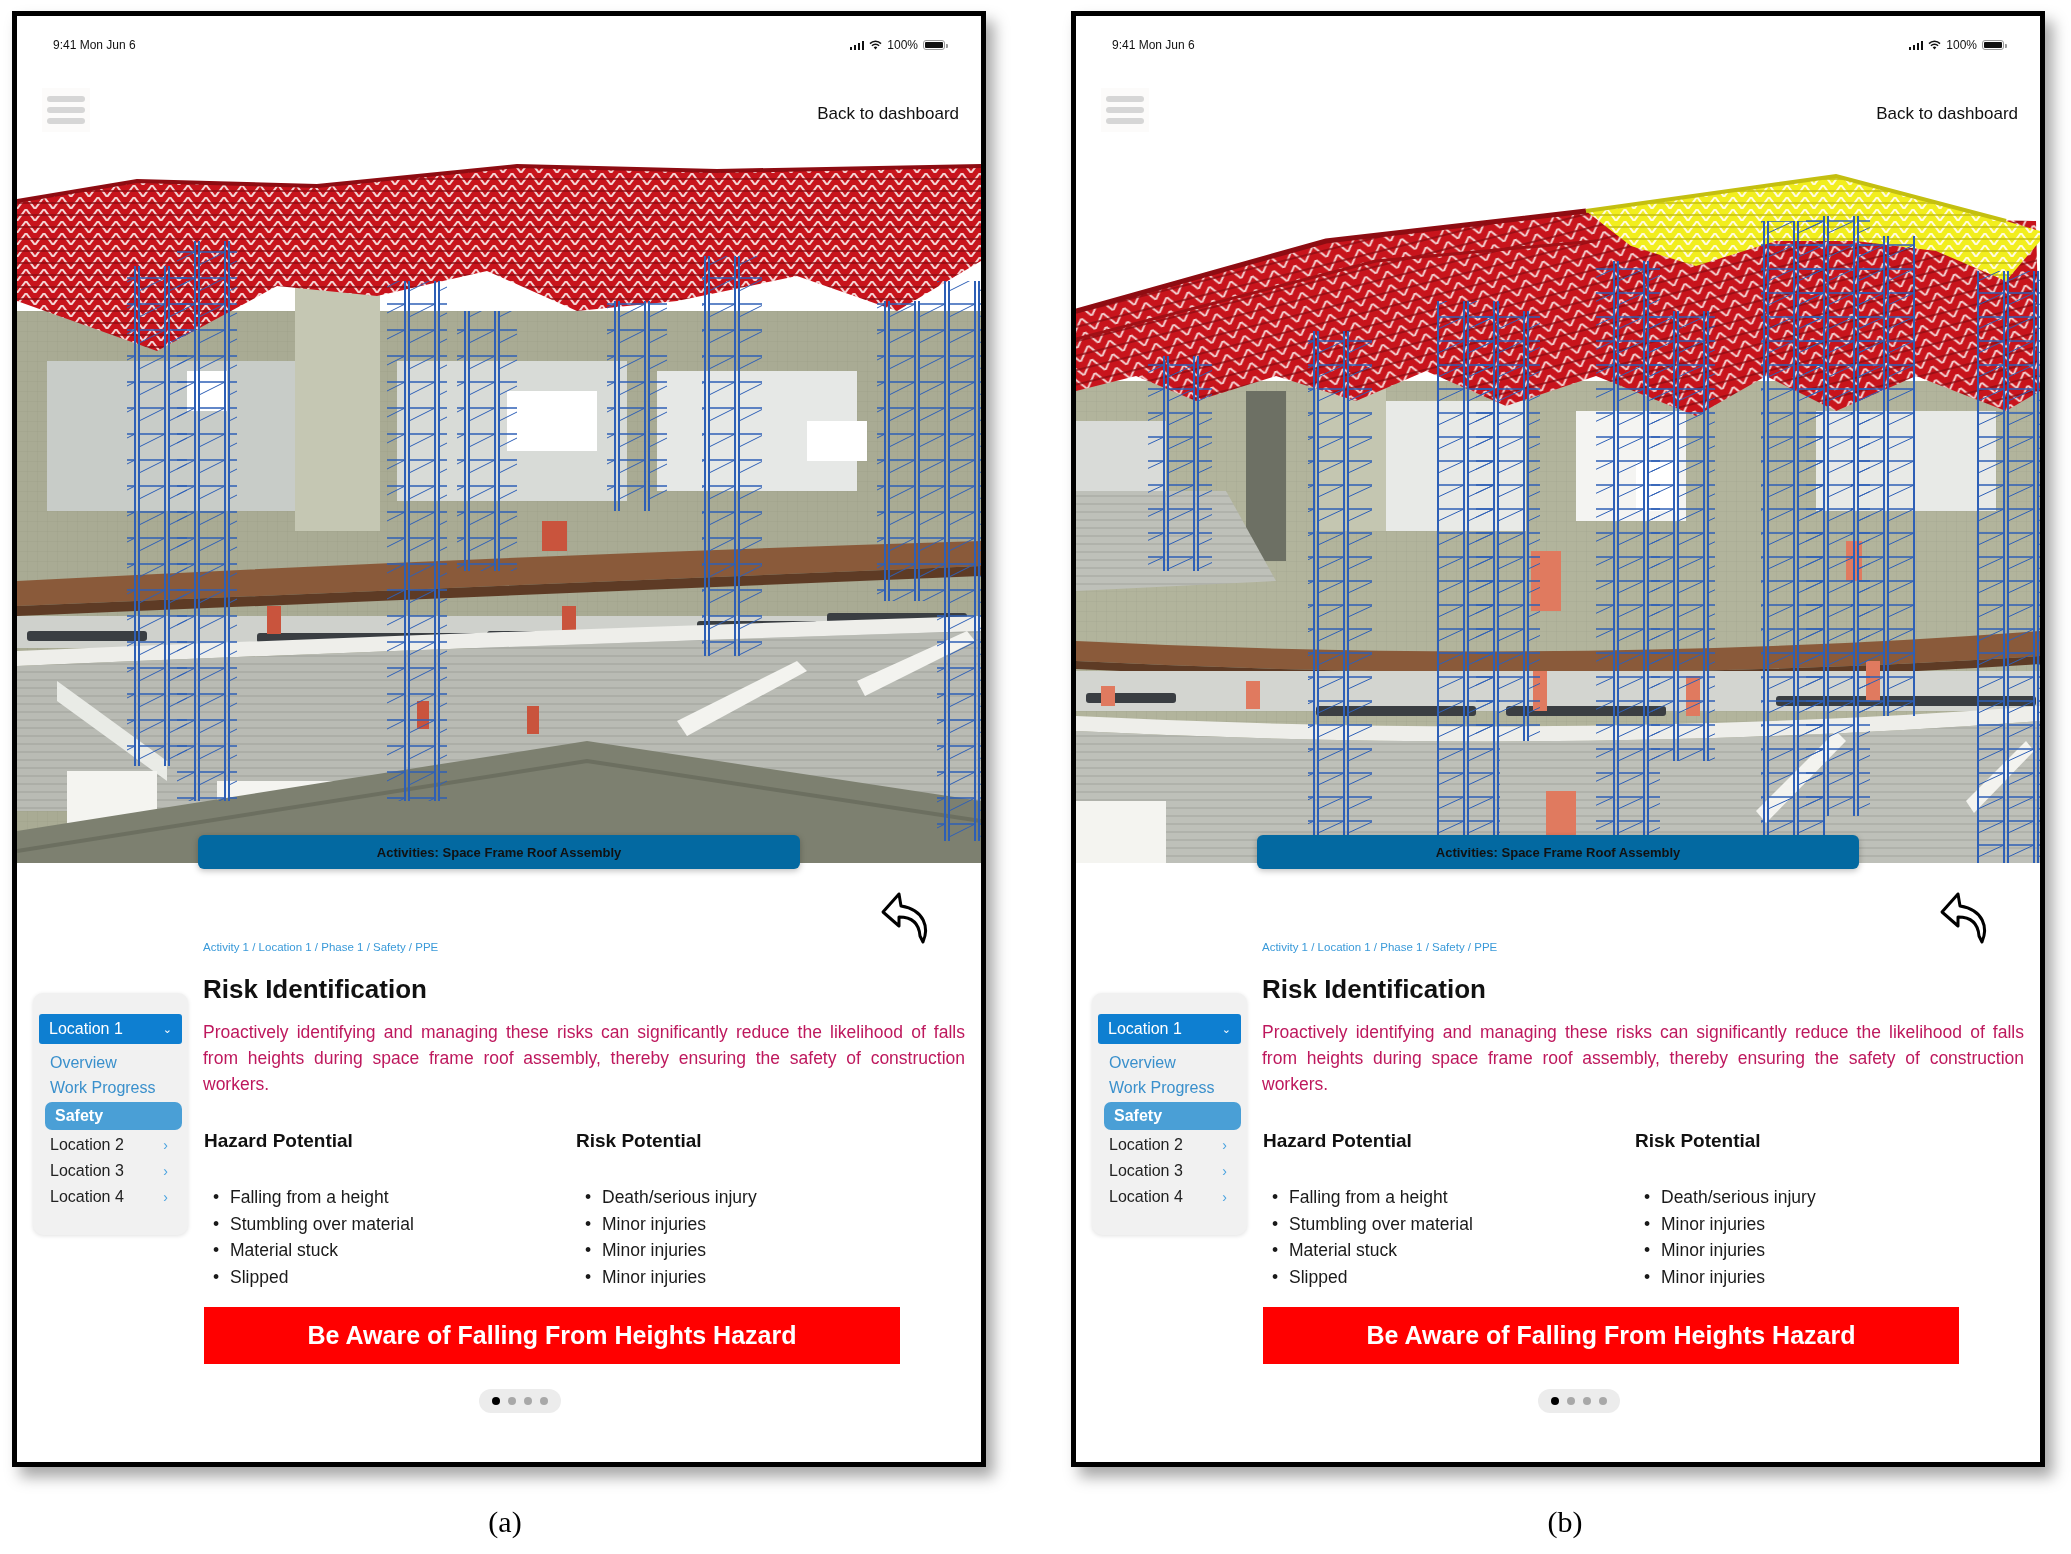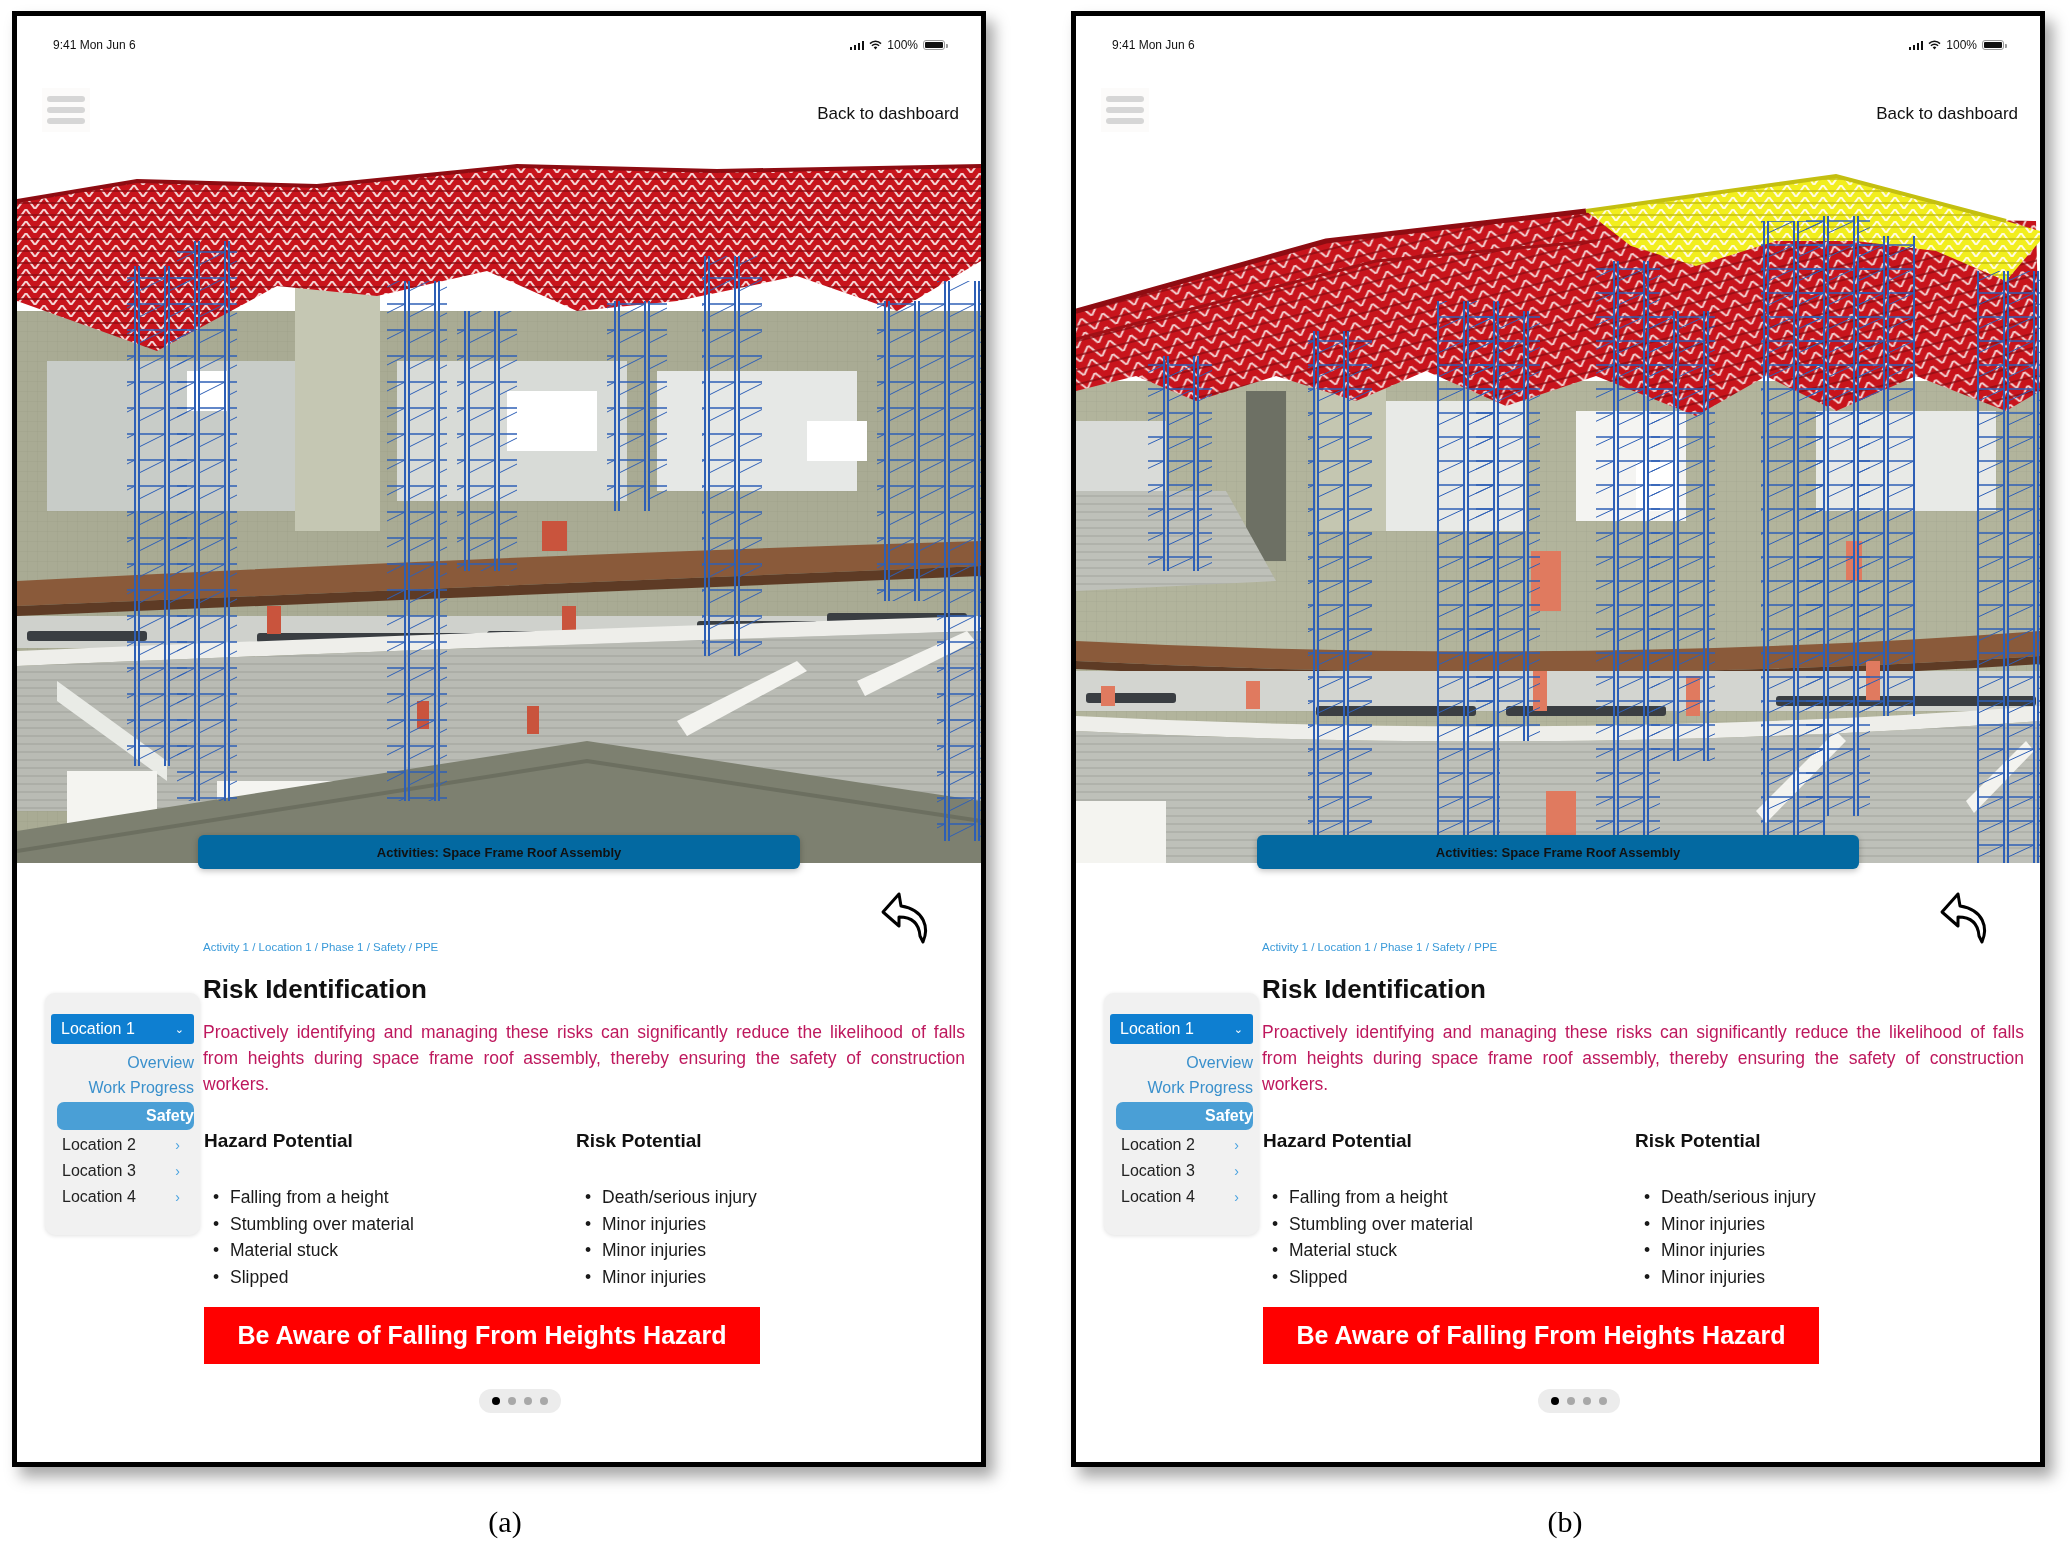--- a/index.html
+++ b/index.html
@@ -39,42 +39,41 @@
     font-size: 13px; font-weight: bold; display: flex; align-items: center; justify-content: center; color: #111;
   }
 
   .undo-btn { position: absolute; left: 862px; top: 870px; width: 60px; height: 60px; cursor: pointer; }
 
   .breadcrumb { position: absolute; left: 186px; top: 925px; font-size: 11.5px; color: #3a9ad9; }
   .page-title { position: absolute; left: 186px; top: 958px; font-size: 26px; font-weight: bold; color: #111; }
   .description { position: absolute; left: 186px; top: 1003px; width: 762px; font-size: 17.5px; line-height: 26px; text-align: justify; color: #be185d; }
 
   .sidebar {
-    position: absolute; left: 28px; top: 977px; width: 155px; height: 242px;
+    position: absolute; left: 16px; top: 977px; width: 155px; height: 242px;
     background: #f1f1f1; border-radius: 10px; box-shadow: 0 1px 4px rgba(0,0,0,0.12);
     padding: 21px 6px 0 6px;
-    text-align: right;
   }
   .loc-select { height: 30px; background: #0e7fd1; border-radius: 3px; color: #fff; display: flex; align-items: center; justify-content: space-between; padding: 0 10px; font-size: 16px; cursor: pointer; }
   .loc-select .chev { font-size: 11px; }
   .sub-item { display: block; font-size: 16px; color: #3a90cc; padding-left: 11px; height: 25px; line-height: 25px; cursor: pointer; }
   .sub-item.first { margin-top: 6px; }
   .sub-item.active { background: #4a9fd6; color: #fff; border-radius: 7px; margin: 2px 0 2px 6px; padding-left: 10px; height: 28px; line-height: 28px; font-weight: bold; }
   .loc-item { display: flex; justify-content: space-between; font-size: 16px; color: #222; padding: 0 14px 0 11px; height: 26px; line-height: 26px; cursor: pointer; }
   .loc-item .chev { color: #4aa3e0; font-size: 14px; }
 
   .col { position: absolute; top: 1114px; width: 330px; }
   .col.hazard { left: 187px; }
   .col.risk { left: 559px; }
   .col h3 { font-size: 19px; font-weight: bold; color: #111; margin-bottom: 11px; }
   .col ul { list-style: none; margin-top: 32px; }
   .col li { font-size: 17.5px; line-height: 26.5px; color: #1a1a1a; padding-left: 26px; position: relative; }
   .col li::before { content: "\2022"; position: absolute; left: 9px; top: 0; }
 
-  .alert-btn { position: absolute; left: 187px; top: 1291px; width: 556px; height: 57px; background: #ff0000; color: #fff; font-size: 25px; font-weight: bold; display: flex; align-items: center; justify-content: center; border: none; cursor: pointer; }
+  .alert-btn { position: absolute; left: 187px; top: 1291px; width: 696px; height: 57px; background: #ff0000; color: #fff; font-size: 25px; font-weight: bold; display: flex; align-items: center; justify-content: center; border: none; cursor: pointer; }
 
   .pager { position: absolute; left: 462px; top: 1373px; width: 82px; height: 24px; background: #ececec; border-radius: 12px; display: flex; align-items: center; justify-content: center; gap: 8px; }
   .pager i { display: block; width: 8px; height: 8px; border-radius: 50%; background: #a8a8a8; cursor: pointer; }
   .pager i.on { background: #000; }
 
   .caption { position: absolute; top: 1505px; font-family: "Liberation Serif", "DejaVu Serif", serif; font-size: 30px; color: #000; width: 80px; text-align: center; }
   .caption.a { left: 465px; }
   .caption.b { left: 1525px; }
 </style>
 </head>

